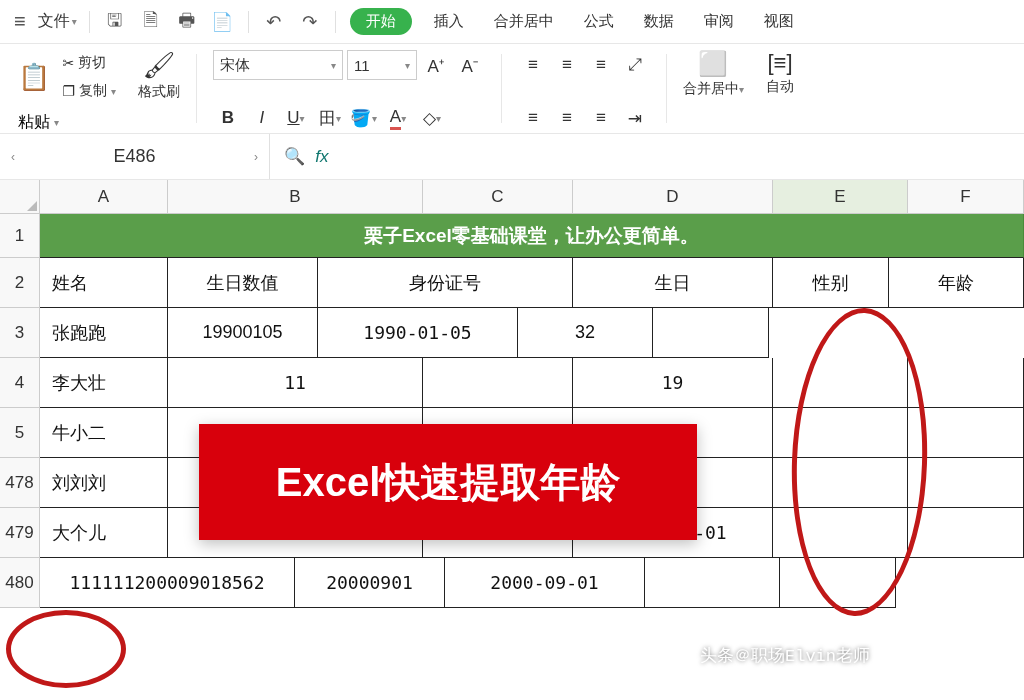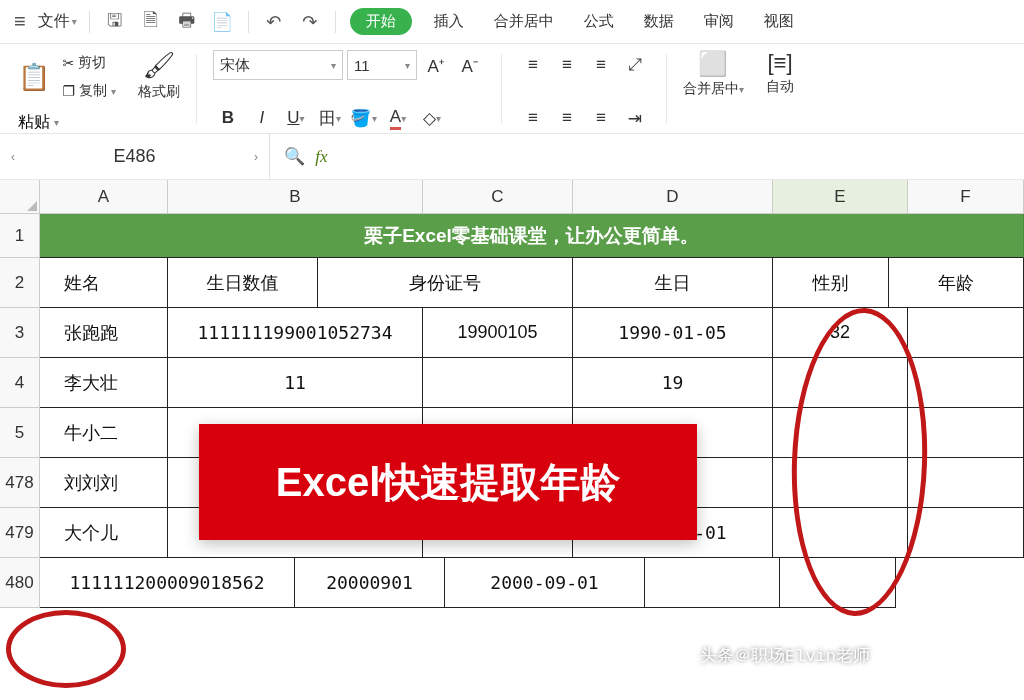--- a/index.html
+++ b/index.html
@@ -29,32 +29,32 @@
 .fmtbtn { width:30px; height:30px; display:flex; align-items:center; justify-content:center; color:#333; font-size:17px; }
 .fmtbtn .cu { border-bottom:3px solid #d9534f; }
 .merge-big { display:flex; flex-direction:column; align-items:center; gap:2px; color:#333; font-size:14px; }
 
 
 .fxbar { display:flex; align-items:center; height:46px; border-bottom:1px solid #e7e7e7; }
 .namebox-wrap { display:flex; align-items:center; width:270px; border-right:1px solid #e0e0e0; height:100%; }
 .nb-arrow { width:26px; text-align:center; color:#888; font-size:12px; }
 .namebox { flex:1; text-align:center; font-size:18px; color:#333; font-family:Arial; }
 .fx-icons { display:flex; align-items:center; gap:10px; padding:0 14px; color:#888; font-size:17px; }
-.fx { font-style:italic; color:#4d7c0f; font-size:17px;font-family:Liberation Serif, serif; }
+.fx { font-style:italic; color:#0f766e; font-size:17px; }
 
 
 .sheet { position:relative; }
 .colheads { display:flex; height:34px; }
 .rowhead-corner { width:40px; border-right:1px solid #ccc; border-bottom:1px solid #ccc; background:#f8f8f8; display:flex; align-items:flex-end; justify-content:flex-end; }
 .rowhead-corner::after { content:""; border-left:10px solid transparent; border-bottom:10px solid #bbb; margin:0 2px 2px 0; }
 .ch { border-right:1px solid #ccc; border-bottom:1px solid #ccc; background:#f8f8f8; display:flex; align-items:center; justify-content:center; font-size:17px; color:#333; }
 .ch.E { background:#e6efe0; }
 .row { display:flex; }
 .rh { width:40px; border-right:1px solid #ccc; border-bottom:1px solid #ccc; background:#f8f8f8; display:flex; align-items:center; justify-content:center; font-size:17px; color:#333; }
-.cell { border-right:1px solid #222; border-bottom:1px solid #222; display:flex; align-items:center; padding:0 24px; font-size:18px; color:#111; background:#fff; }
+.cell { border-right:1px solid #222; border-bottom:1px solid #222; display:flex; align-items:center; padding:0 12px; font-size:18px; color:#111; background:#fff; }
 .cell.center { justify-content:center; }
 
 
 .cA{width:128px}.cB{width:255px}.cC{width:150px}.cD{width:200px}.cE{width:135px}.cF{width:116px}
 
 
 .titlecell { background:#5a9e4a; color:#fff; font-weight:bold; font-size:19px; justify-content:center; border-right:1px solid #4a8a3a; }
 
 
 .overlay-red { position:absolute; left:199px; top:424px; width:498px; height:116px; background:#d8000c; display:flex; align-items:center; justify-content:center; color:#fff; font-size:40px; font-weight:bold; box-shadow:0 4px 14px rgba(0,0,0,.25); }
@@ -219,21 +219,20 @@
     <div class="cell cB center">身份证号</div>
     <div class="cell cD center">生日</div>
     <div class="cell cF center">性别</div>
     <div class="cell cE center">年龄</div>
   </div>
 
   <div id="data-rows">
       <div class="row" style="height: 50px;">
         <div class="rh">3</div>
         <div class="cell cA">张跑跑</div>
-        <div class="cell cB center" style="font-family:Consolas,monospace">111111199001052734</div>
         <div class="cell cC center" style="font-family:Liberation Sans, sans-serif">19900105</div>
         <div class="cell cD center" style="font-family:Consolas,monospace">1990-01-05</div>
         <div class="cell cE center ">32</div>
         <div class="cell cF center"></div>
       </div>
       <div class="row" style="height: 50px;">
         <div class="rh">4</div>
         <div class="cell cA">李大壮</div>
         <div class="cell cB center" style="font-family:Consolas,monospace">11</div>
         <div class="cell cC center" style="font-family:Consolas,monospace"></div>

